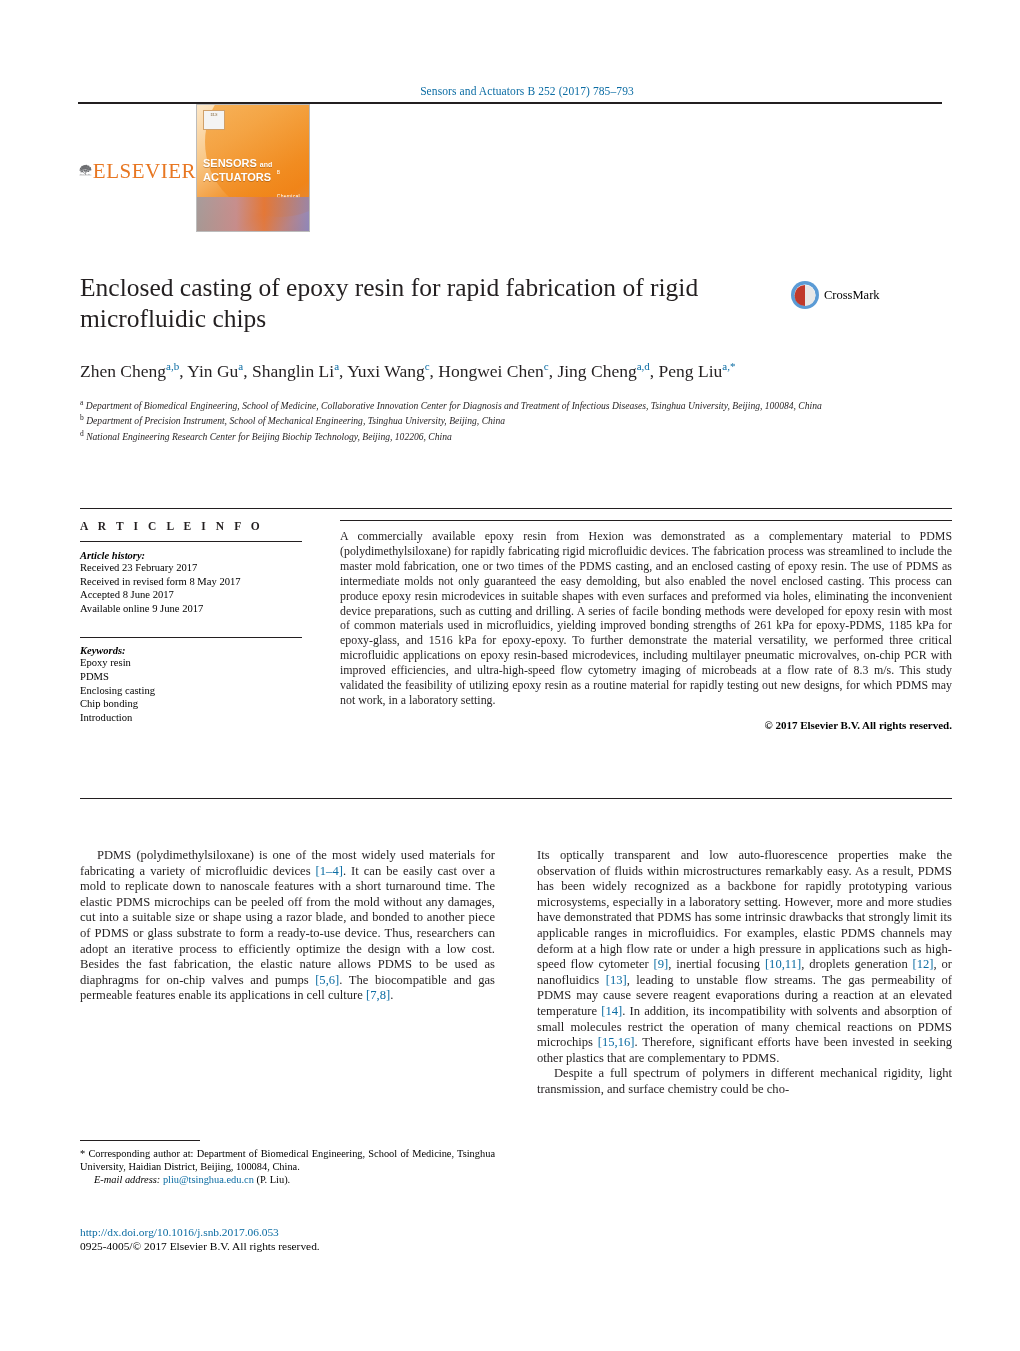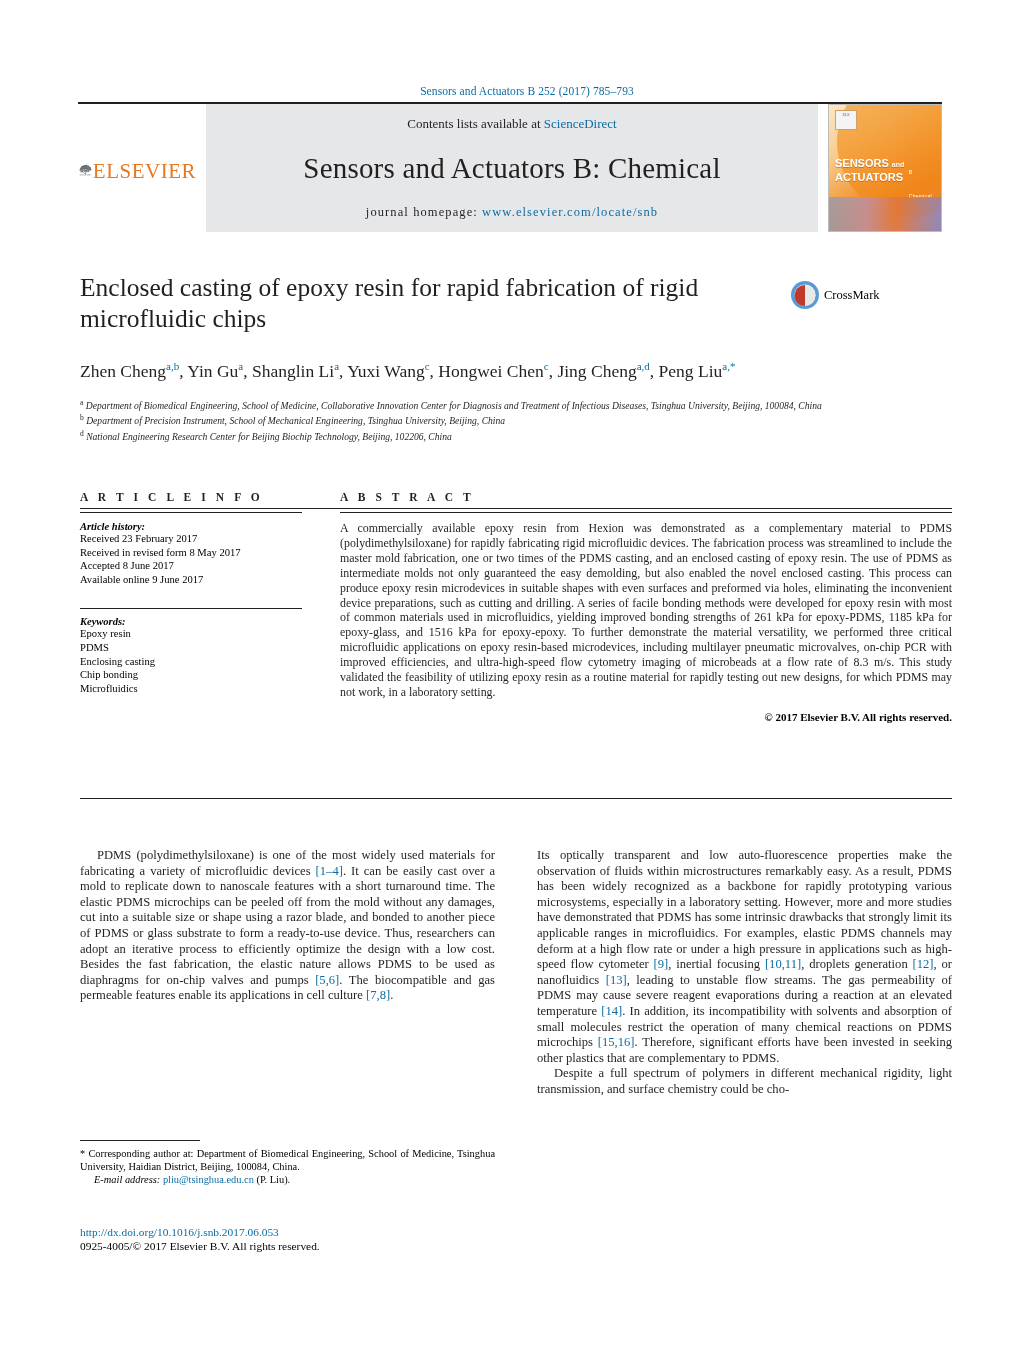--- a/index.html
+++ b/index.html
@@ -125,21 +125,21 @@
 
   .affils { margin-top: 14px; }
   .affil {
     font-size: 9.6px; line-height: 12.4px;
     font-style: italic; color: #231f20;
   }
   .affil sup { font-style: normal; font-size: 7.5px; }
 
   
   .rule-top { position:absolute; left:80px; top:508px; width:872px; border-top:1px solid #231f20; }
-  .infoabs { position: absolute; left: 80px; top: 491px; width: 872px; display: flex; justify-content: flex-end; }
+  .infoabs { position: absolute; left: 80px; top: 520px; width: 872px; display: flex; justify-content: flex-end; }
   .col-info { width: 250px; flex: 0 0 250px; }
   .col-abs  { flex: 1 1 auto; margin-left: 10px; }
   .sec-head {
     font-family: "Liberation Serif", serif;
     font-size: 11.5px; font-weight: bold;
     letter-spacing: 3.6px; color:#231f20;
     margin-bottom: 9px;
   }
   .hr-thin { border-top: 1px solid #231f20; margin: 0 0 8px 0; }
   .hr-thin.wide { width: 222px; }
@@ -233,29 +233,20 @@
               <circle cx="72" cy="66" r="3"></circle>
                 <circle cx="80" cy="68" r="2.5"></circle>
               <circle cx="38" cy="67" r="2"></circle>
                 <circle cx="62" cy="67" r="2"></circle>
             </g>
           </g>
         </svg>
         <div class="elsevier-word">ELSEVIER</div>
       </div>
 
-      <div class="contents-box">
-        <div class="contents-line">
-          <span>Contents lists available at </span><span class="sd">ScienceDirect</span>
-        </div>
-        <div class="journal-name">Sensors and Actuators B: Chemical</div>
-        <div class="homepage-line">
-          <span>journal homepage: </span><span class="url">www.elsevier.com/locate/snb</span>
-        </div>
-      </div>
 
       <div class="cover-thumb">
         <div class="cover-arc"></div>
         <div class="cover-corner">ELS</div>
         <div class="cover-title">
           <span>SENSORS</span>
           <small>and</small><br>
           <span>ACTUATORS</span>
         </div>
         <div class="cover-B">
@@ -305,27 +296,26 @@
           <div class="info-line">Available online 9 June 2017</div>
         </div>
       <div class="kw-block">
         <div class="kw-rule"></div>
         <div class="info-label">Keywords:</div>
         <div id="keywords">
             <div class="info-line">Epoxy resin</div>
             <div class="info-line">PDMS</div>
             <div class="info-line">Enclosing casting</div>
             <div class="info-line">Chip bonding</div>
-            <div class="info-line">Microfluidics</div>
+            <div class="info-line">Introduction</div>
           </div>
       </div>
     </div>
 
     <div class="col-abs">
-      <div class="sec-head">A B S T R A C T</div>
       <div class="hr-thin"></div>
       <div class="abstract-text">A commercially available epoxy resin from Hexion was demonstrated as a complementary material to PDMS (polydimethylsiloxane) for rapidly fabricating rigid microfluidic devices. The fabrication process was streamlined to include the master mold fabrication, one or two times of the PDMS casting, and an enclosed casting of epoxy resin. The use of PDMS as intermediate molds not only guaranteed the easy demolding, but also enabled the novel enclosed casting. This process can produce epoxy resin microdevices in suitable shapes with even surfaces and preformed via holes, eliminating the inconvenient device preparations, such as cutting and drilling. A series of facile bonding methods were developed for epoxy resin with most of common materials used in microfluidics, yielding improved bonding strengths of 261 kPa for epoxy-PDMS, 1185 kPa for epoxy-glass, and 1516 kPa for epoxy-epoxy. To further demonstrate the material versatility, we performed three critical microfluidic applications on epoxy resin-based microdevices, including multilayer pneumatic microvalves, on-chip PCR with improved efficiencies, and ultra-high-speed flow cytometry imaging of microbeads at a flow rate of 8.3 m/s. This study validated the feasibility of utilizing epoxy resin as a routine material for rapidly testing out new designs, for which PDMS may not work, in a laboratory setting.</div>
       <div class="copyright">© 2017 Elsevier B.V. All rights reserved.</div>
     </div>
 
   </div>
 
   <div class="rule-bot"></div>
 
   <div class="body-cols">

